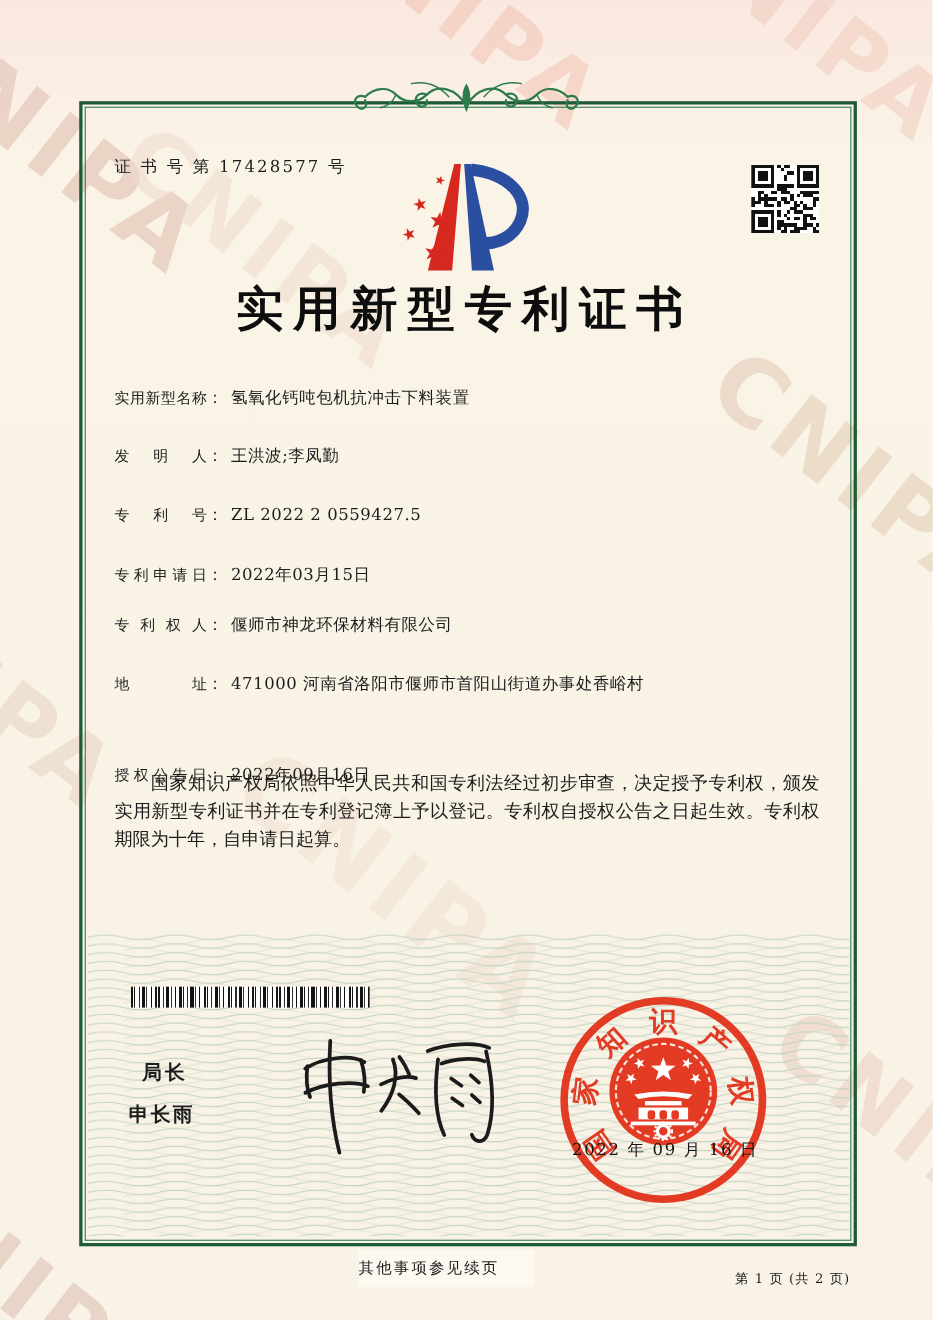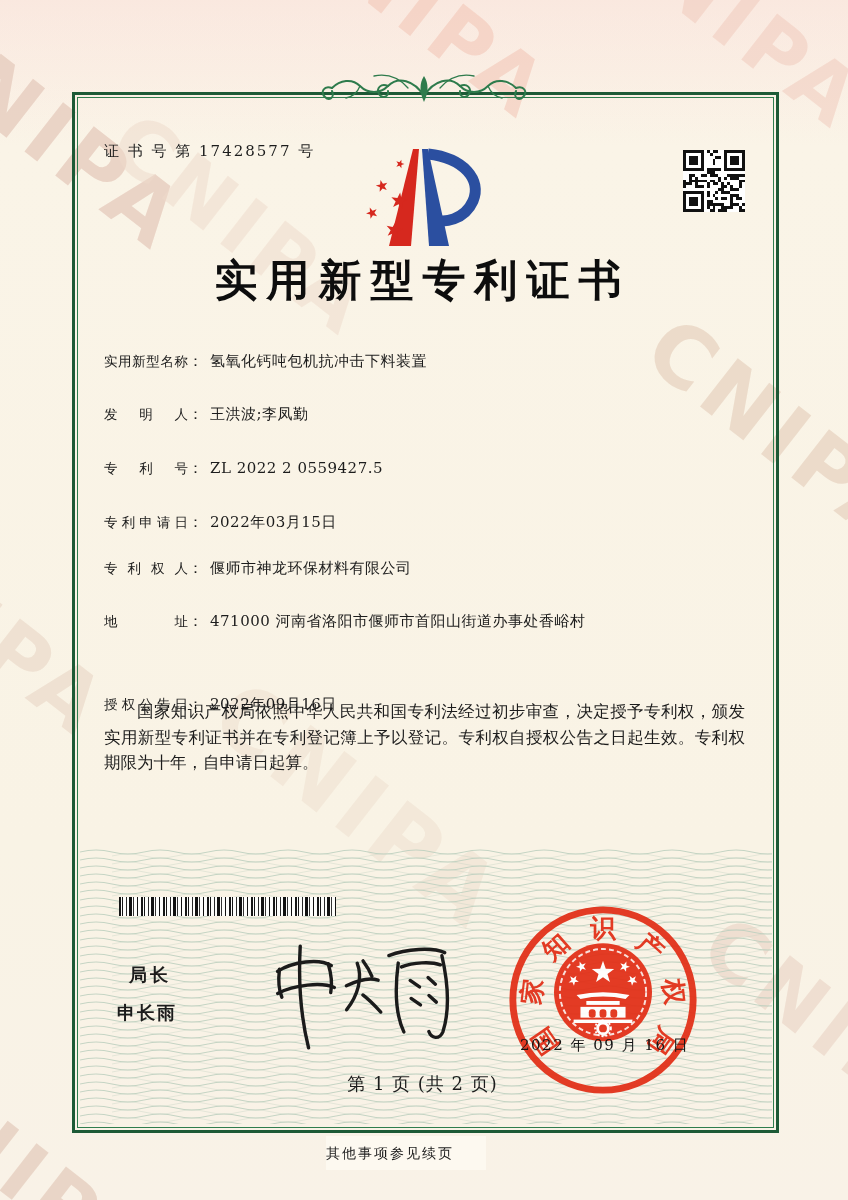--- a/index.html
+++ b/index.html
@@ -50,22 +50,22 @@
       #2a2a2a 7px 8px,#fdfdfb 8px 10px,#111 10px 13px,#fdfdfb 13px 14px,
       #333 14px 15px,#fdfdfb 15px 18px,#111 18px 19px,#fdfdfb 19px 22px);}
   .signer-title{position:absolute;left:117px;top:963px;font-size:18px;font-weight:bold;
     letter-spacing:3px;font-family:"DejaVu Sans","Liberation Sans",sans-serif;z-index:5;margin-left:12px;}
   .signer-name{position:absolute;left:117px;top:1001px;font-size:18px;font-weight:bold;
     letter-spacing:2px;font-family:"DejaVu Sans","Liberation Sans",sans-serif;z-index:5;}
   .signature{position:absolute;left:243px;top:938px;z-index:6;}
   .seal{position:absolute;left:505px;top:902px;z-index:6;}
   .seal-date{position:absolute;left:520px;top:1036px;width:180px;text-align:left;
     font-size:15px;letter-spacing:1.5px;color:#141414;z-index:7;}
-  .page-footer{position:absolute;left:72px;top:1072px;width:701px;text-align:center;
-    font-size:18px;letter-spacing:1px;z-index:5;}
+  .page-footer{position:absolute;left:72px;top:1154px;width:701px;text-align:right;
+    font-size:12px;letter-spacing:1px;z-index:5;}
   .cont-note{position:absolute;left:326px;top:1136px;width:160px;height:34px;line-height:34px;
     text-align:left;font-size:14px;letter-spacing:2px;background:#fdf9f0;z-index:5;}
 </style>
 </head>
 <body>
 
 <div class="page">
   <div class="pink-top"></div>
 
   <span class="wm w1">CNIPA</span>

